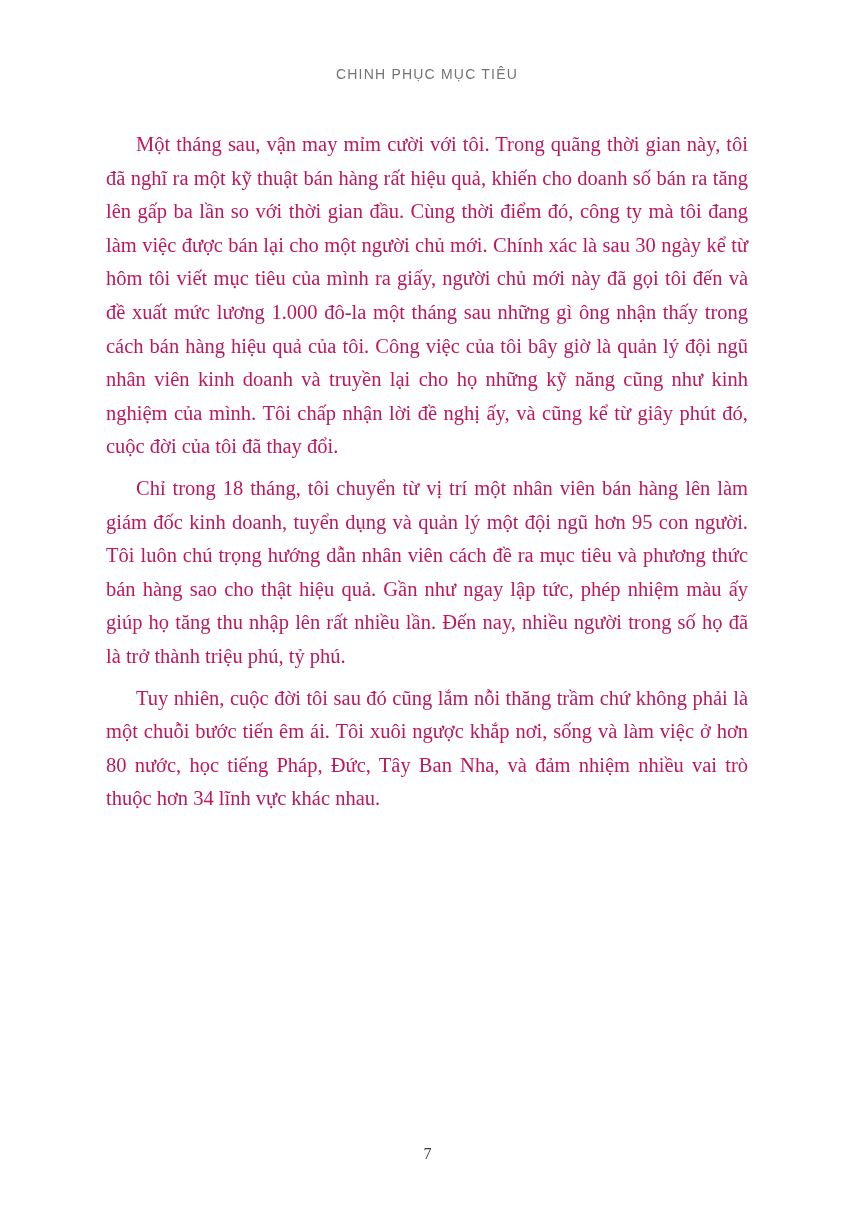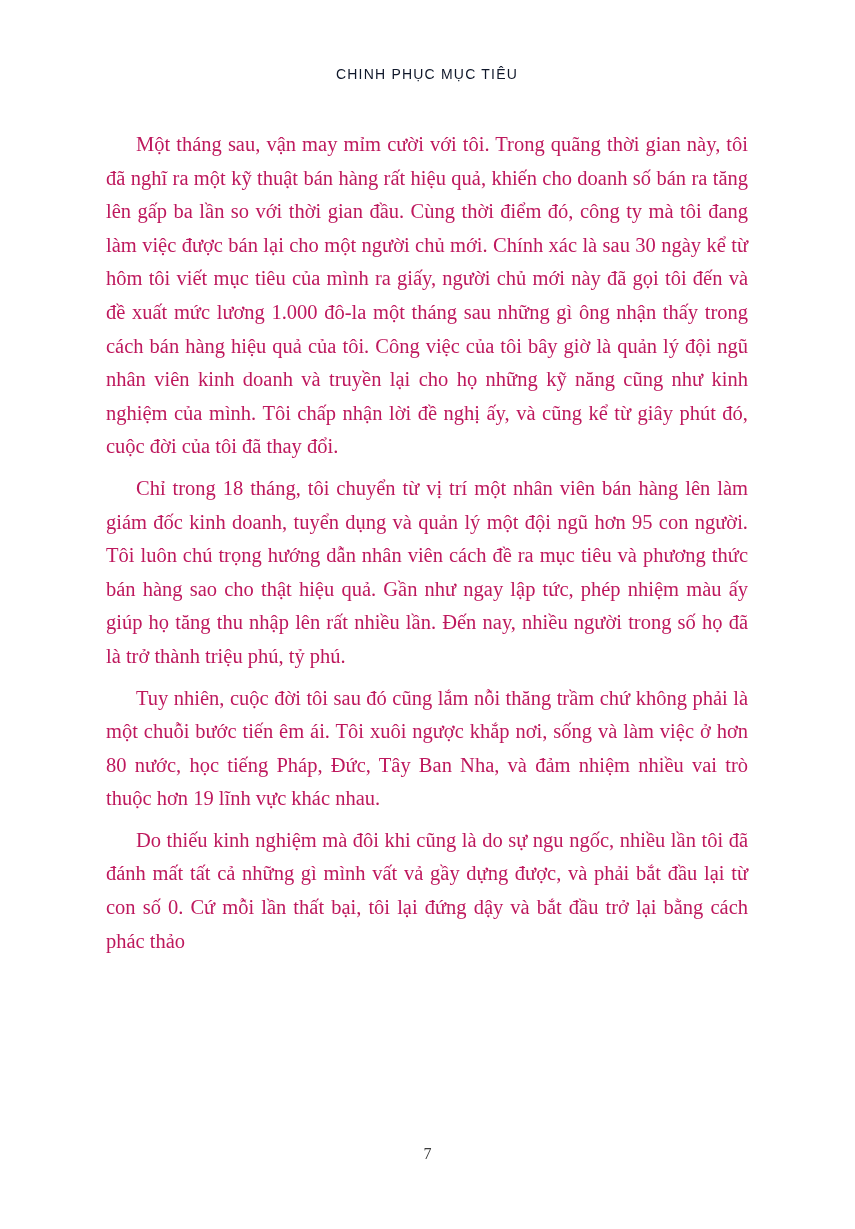--- a/index.html
+++ b/index.html
@@ -19,21 +19,21 @@
     box-sizing: border-box;
     background: #ffffff;
     padding: 66px 107px 0 106px;
   }
   .running-header {
     text-align: center;
     font-family: "Liberation Sans", sans-serif;
     font-size: 14px;
     font-weight: 500;
     letter-spacing: 1.2px;
-    color: #0f172a;
+    color: #737373;
   }
   .body-text {
     margin-top: 46px;
     font-family: "Liberation Serif", "DejaVu Serif", serif;
     font-size: 20.5px;
     line-height: 33.6px;
     color: #be185d;
     text-align: justify;
     text-justify: inter-word;
   }
@@ -55,19 +55,18 @@
 </head>
 <body>
 
 <div class="page">
 
   <div class="running-header">CHINH PHỤC MỤC TIÊU</div>
 
   <div class="body-text">
     <p>Một tháng sau, vận may mỉm cười với tôi. Trong quãng thời gian này, tôi đã nghĩ ra một kỹ thuật bán hàng rất hiệu quả, khiến cho doanh số bán ra tăng lên gấp ba lần so với thời gian đầu. Cùng thời điểm đó, công ty mà tôi đang làm việc được bán lại cho một người chủ mới. Chính xác là sau 30 ngày kể từ hôm tôi viết mục tiêu của mình ra giấy, người chủ mới này đã gọi tôi đến và đề xuất mức lương 1.000 đô-la một tháng sau những gì ông nhận thấy trong cách bán hàng hiệu quả của tôi. Công việc của tôi bây giờ là quản lý đội ngũ nhân viên kinh doanh và truyền lại cho họ những kỹ năng cũng như kinh nghiệm của mình. Tôi chấp nhận lời đề nghị ấy, và cũng kể từ giây phút đó, cuộc đời của tôi đã thay đổi.</p>
     <p>Chỉ trong 18 tháng, tôi chuyển từ vị trí một nhân viên bán hàng lên làm giám đốc kinh doanh, tuyển dụng và quản lý một đội ngũ hơn 95 con người. Tôi luôn chú trọng hướng dẫn nhân viên cách đề ra mục tiêu và phương thức bán hàng sao cho thật hiệu quả. Gần như ngay lập tức, phép nhiệm màu ấy giúp họ tăng thu nhập lên rất nhiều lần. Đến nay, nhiều người trong số họ đã là trở thành triệu phú, tỷ phú.</p>
-    <p>Tuy nhiên, cuộc đời tôi sau đó cũng lắm nỗi thăng trầm chứ không phải là một chuỗi bước tiến êm ái. Tôi xuôi ngược khắp nơi, sống và làm việc ở hơn 80 nước, học tiếng Pháp, Đức, Tây Ban Nha, và đảm nhiệm nhiều vai trò thuộc hơn 19 lĩnh vực khác nhau.</p>
-    <p>Do thiếu kinh nghiệm mà đôi khi cũng là do sự ngu ngốc, nhiều lần tôi đã đánh mất tất cả những gì mình vất vả gầy dựng được, và phải bắt đầu lại từ con số 0. Cứ mỗi lần thất bại, tôi lại đứng dậy và bắt đầu trở lại bằng cách phác thảo</p>
+    <p>Tuy nhiên, cuộc đời tôi sau đó cũng lắm nỗi thăng trầm chứ không phải là một chuỗi bước tiến êm ái. Tôi xuôi ngược khắp nơi, sống và làm việc ở hơn 80 nước, học tiếng Pháp, Đức, Tây Ban Nha, và đảm nhiệm nhiều vai trò thuộc hơn 34 lĩnh vực khác nhau.</p>
   </div>
 
   <div class="page-number">7</div>
 
 </div>
 
 </body></html>

